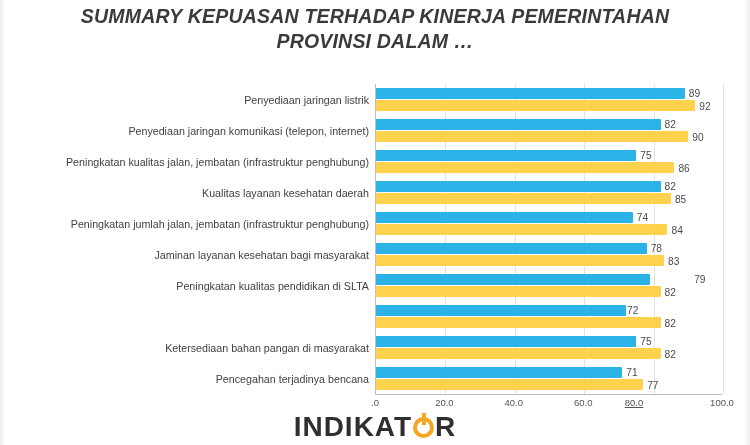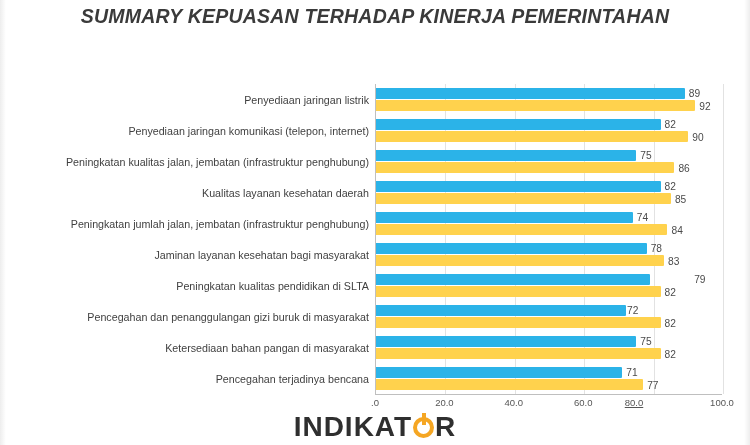--- a/index.html
+++ b/index.html
@@ -169,33 +169,33 @@
   .edge-shadow-l { left: 0; background: linear-gradient(to right, rgba(0,0,0,0.07), rgba(0,0,0,0)); }
   .edge-shadow-r { right: 0; background: linear-gradient(to left, rgba(0,0,0,0.07), rgba(0,0,0,0)); }
 </style>
 </head>
 <body>
 
 <div id="page">
 
   <div class="title-block">
     <div class="title-line">SUMMARY KEPUASAN TERHADAP KINERJA PEMERINTAHAN</div>
+    <div class="title-line">PROVINSI DALAM …</div>
   </div>
 
 
   <div id="plot">
     <div class="labels-col" id="labels-col">
         <div class="cat-label" style="top: 15.5px;">Penyediaan jaringan listrik</div>
         <div class="cat-label" style="top: 46.5px;">Penyediaan jaringan komunikasi (telepon, internet)</div>
         <div class="cat-label" style="top: 77.5px;">Peningkatan kualitas jalan, jembatan (infrastruktur penghubung)</div>
         <div class="cat-label" style="top: 108.5px;">Kualitas layanan kesehatan daerah</div>
         <div class="cat-label" style="top: 139.5px;">Peningkatan jumlah jalan, jembatan (infrastruktur penghubung)</div>
         <div class="cat-label" style="top: 170.5px;">Jaminan layanan kesehatan bagi masyarakat</div>
         <div class="cat-label" style="top: 201.5px;">Peningkatan kualitas pendidikan di SLTA</div>
-        <div class="cat-label" style="top: 232.5px;">Pencegahan dan penanggulangan gizi buruk di masyarakat</div>
         <div class="cat-label" style="top: 263.5px;">Ketersediaan bahan pangan di masyarakat</div>
         <div class="cat-label" style="top: 294.5px;">Pencegahan terjadinya bencana</div>
       </div>
     <div class="bars-area" id="bars-area">
         <div class="gridline" style="left: 69.4px;"></div>
         <div class="gridline" style="left: 138.8px;"></div>
         <div class="gridline" style="left: 208.2px;"></div>
         <div class="gridline" style="left: 277.6px;"></div>
         <div class="gridline" style="left: 347px;"></div>
         <div class="bar blue" style="left: 0px; top: 3.75px; width: 308.83px;"></div>

